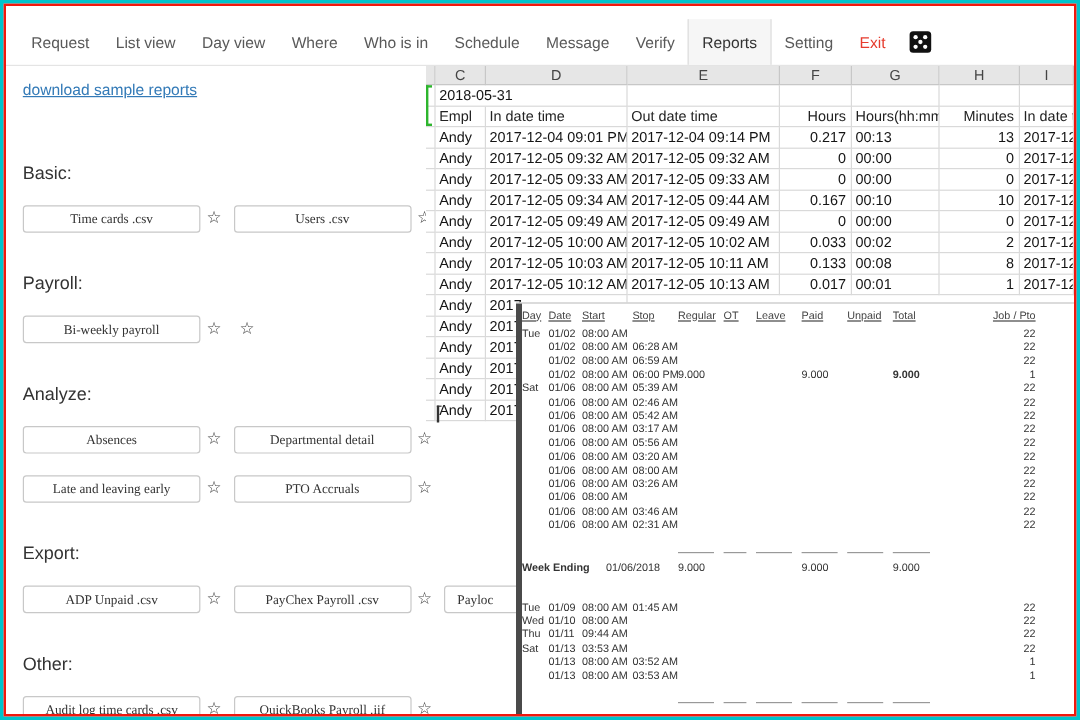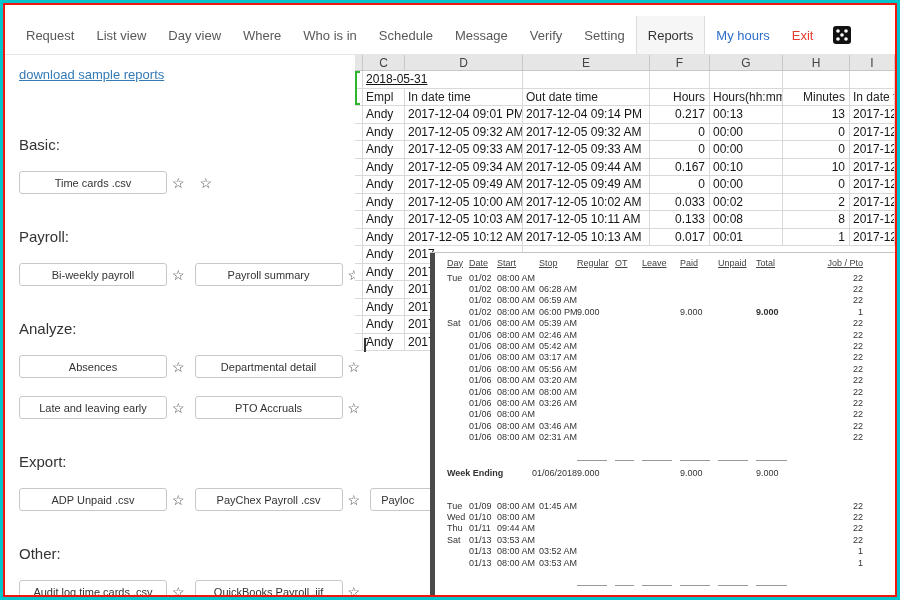--- a/index.html
+++ b/index.html
@@ -20,21 +20,21 @@
   .dice { margin:0 0 9px 8px; display:flex; cursor:pointer; }
 
   
   .left-panel { position:absolute; top:50px; left:0; width:350px; bottom:0; padding:12px 0 0 14px;
                 display:flex; flex-direction:column; align-items:flex-start; z-index:1; background:#fff; }
   .dl-link { font-size:13px; color:#337ab7; text-decoration:underline; margin-bottom:46px; cursor:pointer; }
   .sections { display:flex; flex-direction:column; align-items:flex-start; }
   .section-title { font-size:15px; color:#333; margin:30px 0 4px 0; }
   .section-title:first-child { margin-top:8px; }
   .btn-row { display:flex; margin:14px 0 4px 0; }
-  .btn-cell { display:flex; align-items:center; }
+  .btn-cell { display:flex; align-items:center;font-family:Liberation Serif, serif; }
   .report-btn { width:148px; height:23px; background:#fff; border:1px solid #c8c8c8; border-radius:3px;
                 font-size:11px; color:#333; font-family:inherit; cursor:pointer; overflow:hidden; white-space:nowrap; }
   .report-btn.clipped { text-align:left; padding-left:10px; }
   .star { font-size:14px; color:#444; margin:0 10px 0 5px; cursor:pointer; line-height:1; }
 
   
   .sheet { position:absolute; top:50px; left:350px; right:0; height:297px; background:#fff; z-index:2; overflow:hidden; }
   .sheet-row { display:grid; grid-template-columns:8px 42px 118px 127px 60px 73px 67px 1fr; height:17.5px; }
   .sheet-row.letters { height:16px; }
   .sh-cell { border-right:1px solid #d9d9d9; border-bottom:1px solid #d9d9d9; font-size:12px; color:#141414;
@@ -46,52 +46,51 @@
   .bracket { position:absolute; width:5px; }
   .bracket.green { left:0; top:16px; height:34px; border-left:2px solid #2db52d; border-top:2px solid #2db52d; border-bottom:2px solid #2db52d; }
   .bracket.dark { left:9px; top:283px; height:16px; width:4px; border-left:2px solid #333; border-top:1px solid #333; border-bottom:1px solid #333; }
 
   
   .overlay { position:absolute; left:425px; top:247px; right:0; bottom:0; background:#fff; z-index:3;
              border-top:1px solid #c4c4c4; display:flex; }
   .overlay-bar { width:5px; background:#4a4a4a; }
   .report-body { flex:1; padding-top:3px; overflow:hidden; }
   .rep-row { display:grid; grid-template-columns:22px 28px 42px 38px 38px 27px 38px 38px 38px 39px 1fr;
-             padding-left:12px; height:11.4px; align-items:center; font-size:9px; color:#333; white-space:nowrap; }
+             height:11.4px; align-items:center; font-size:9px; color:#333; white-space:nowrap; }
   .rep-head { height:13px; margin-bottom:3px; }
   .rep-head .rp { text-decoration:underline; color:#444; }
   .rp { overflow:visible; }
   .rp.job { text-align:right; padding-right:32px; }
   .ulrow { height:10px; margin-top:8px; }
   .ulrow .seg { border-bottom:1px solid #999; margin-right:8px; height:100%; }
   .we { margin-top:6px; height:13px; }
   .we-label { grid-column:1 / span 2; }
-  .we-date { grid-column:3 / span 2; padding-left:20px;text-align:right; }
+  .we-date { grid-column:3 / span 2; padding-left:20px; }
   .rep-gap { height:20px; }
   .b { font-weight:bold; }
 </style>
 </head>
 <body>
 
 <div class="frame">
   <div class="page">
 
     <div class="nav">
       <div class="nav-items">
           <div class="nav-item">Request</div>
           <div class="nav-item">List view</div>
           <div class="nav-item">Day view</div>
           <div class="nav-item">Where</div>
           <div class="nav-item">Who is in</div>
           <div class="nav-item">Schedule</div>
           <div class="nav-item">Message</div>
           <div class="nav-item">Verify</div>
+          <div class="nav-item active">Reports</div>
           <div class="nav-item">Setting</div>
-          <div class="nav-item active">Reports</div>
-          <div class="nav-item link">My hours</div>
           <div class="nav-item exit">Exit</div>
         </div>
       <span class="dice">
         <svg width="20" height="20" viewBox="0 0 20 20">
           <rect x="1" y="1" width="18" height="18" rx="3" fill="#111"></rect>
           <circle cx="6" cy="6" r="1.8" fill="#fff"></circle>
           <circle cx="14" cy="6" r="1.8" fill="#fff"></circle>
           <circle cx="10" cy="10" r="1.8" fill="#fff"></circle>
           <circle cx="6" cy="14" r="1.8" fill="#fff"></circle>
           <circle cx="14" cy="14" r="1.8" fill="#fff"></circle>
@@ -102,31 +101,31 @@
     <div class="left-panel">
       <a class="dl-link">download sample reports</a>
       <div class="sections">
           <div class="section-title">Basic:</div>
           <div class="btn-row">
             <div class="btn-cell">
               <button class="report-btn">Time cards .csv</button>
               <div class="star">☆</div>
             </div>
             <div class="btn-cell">
+              <button class="report-btn">Users .csv</button>
               <div class="star">☆</div>
             </div>
           </div>
           <div class="section-title">Payroll:</div>
           <div class="btn-row">
             <div class="btn-cell">
               <button class="report-btn">Bi-weekly payroll</button>
               <div class="star">☆</div>
             </div>
             <div class="btn-cell">
-              <button class="report-btn">Payroll summary</button>
               <div class="star">☆</div>
             </div>
           </div>
           <div class="section-title">Analyze:</div>
           <div class="btn-row">
             <div class="btn-cell">
               <button class="report-btn">Absences</button>
               <div class="star">☆</div>
             </div>
             <div class="btn-cell">
@@ -181,21 +180,21 @@
           <div class="sh-cell letter">C</div>
           <div class="sh-cell letter">D</div>
           <div class="sh-cell letter">E</div>
           <div class="sh-cell letter">F</div>
           <div class="sh-cell letter">G</div>
           <div class="sh-cell letter">H</div>
           <div class="sh-cell letter">I</div>
         </div>
         <div class="sheet-row">
           <div class="sh-cell sliver"></div>
-          <div class="sh-cell date-cell" style="grid-column: 2 / span 2; text-decoration: underline;">2018-05-31</div>
+          <div class="sh-cell date-cell" style="grid-column: 2 / span 2;">2018-05-31</div>
           <div class="sh-cell"></div>
           <div class="sh-cell"></div>
           <div class="sh-cell"></div>
           <div class="sh-cell"></div>
           <div class="sh-cell"></div>
         </div>
         <div class="sheet-row header">
           <div class="sh-cell sliver"></div>
           <div class="sh-cell c0">Empl</div>
           <div class="sh-cell c1">In date time</div>

